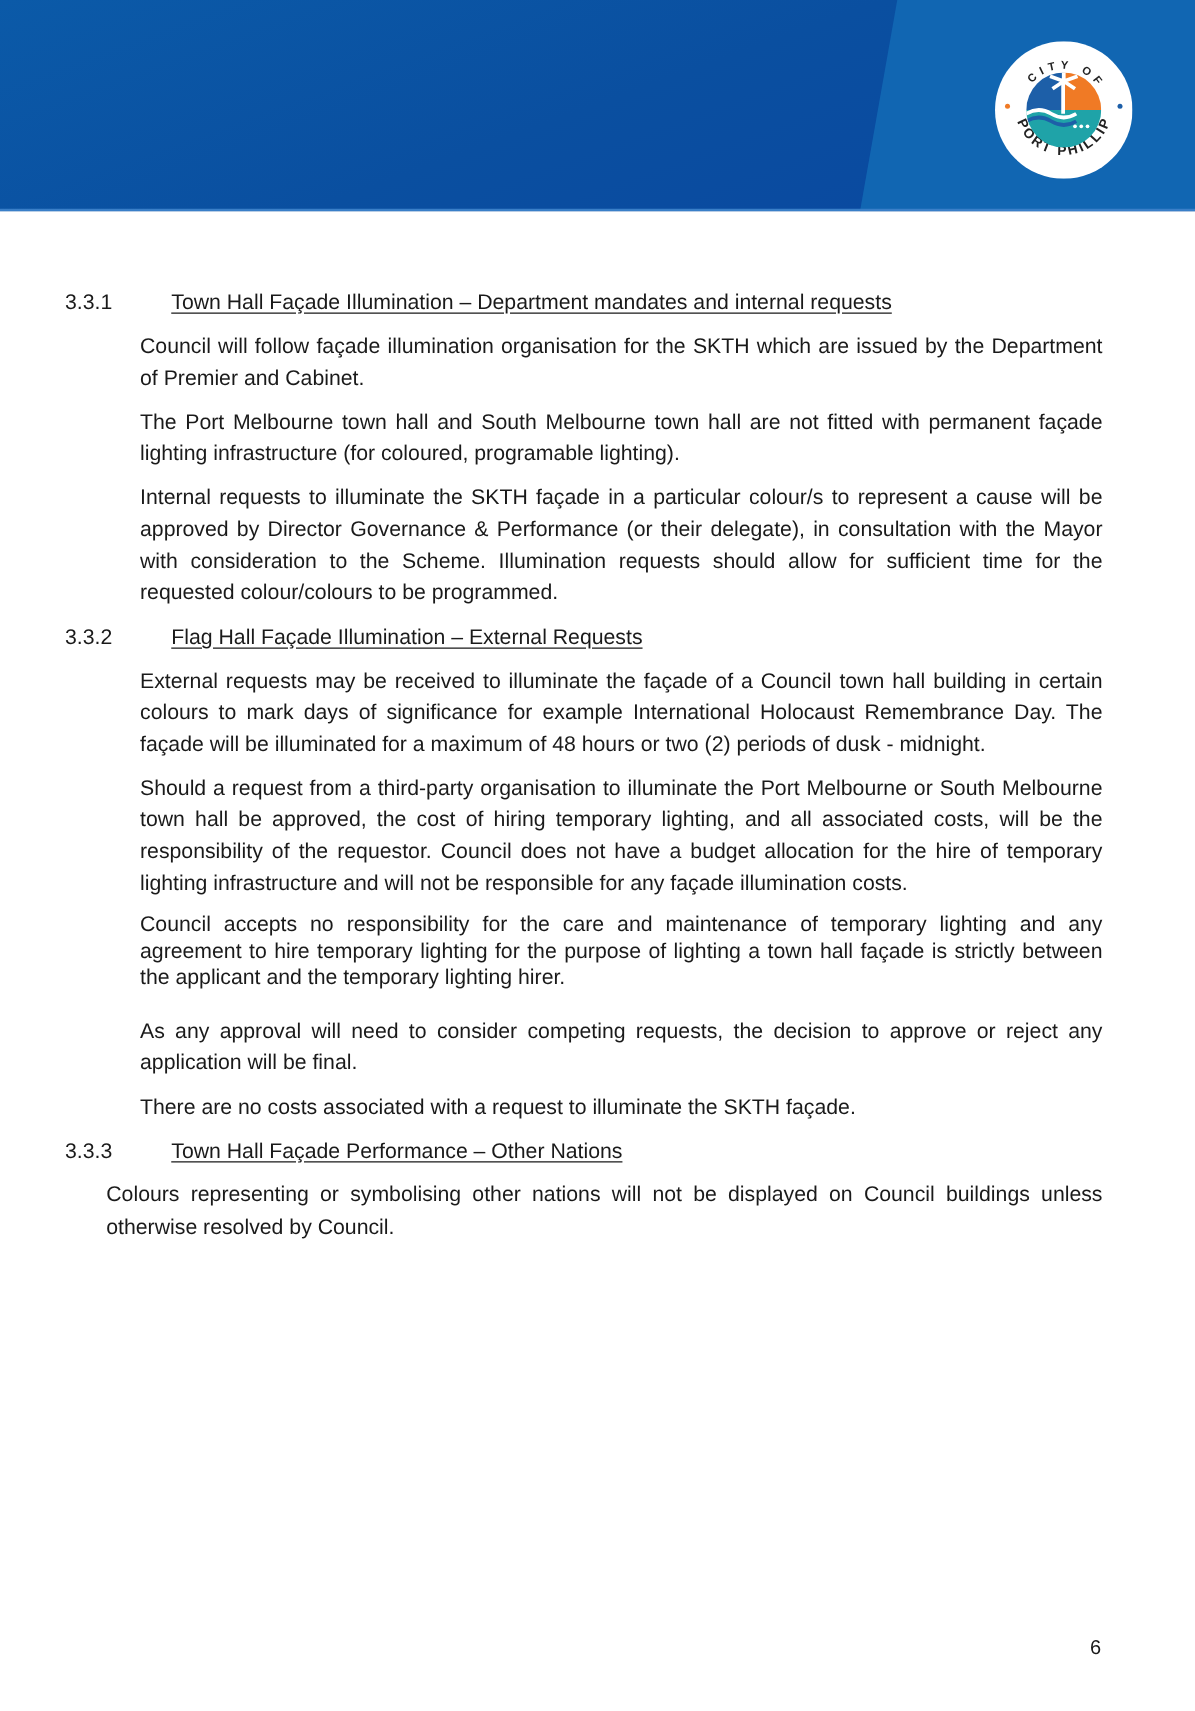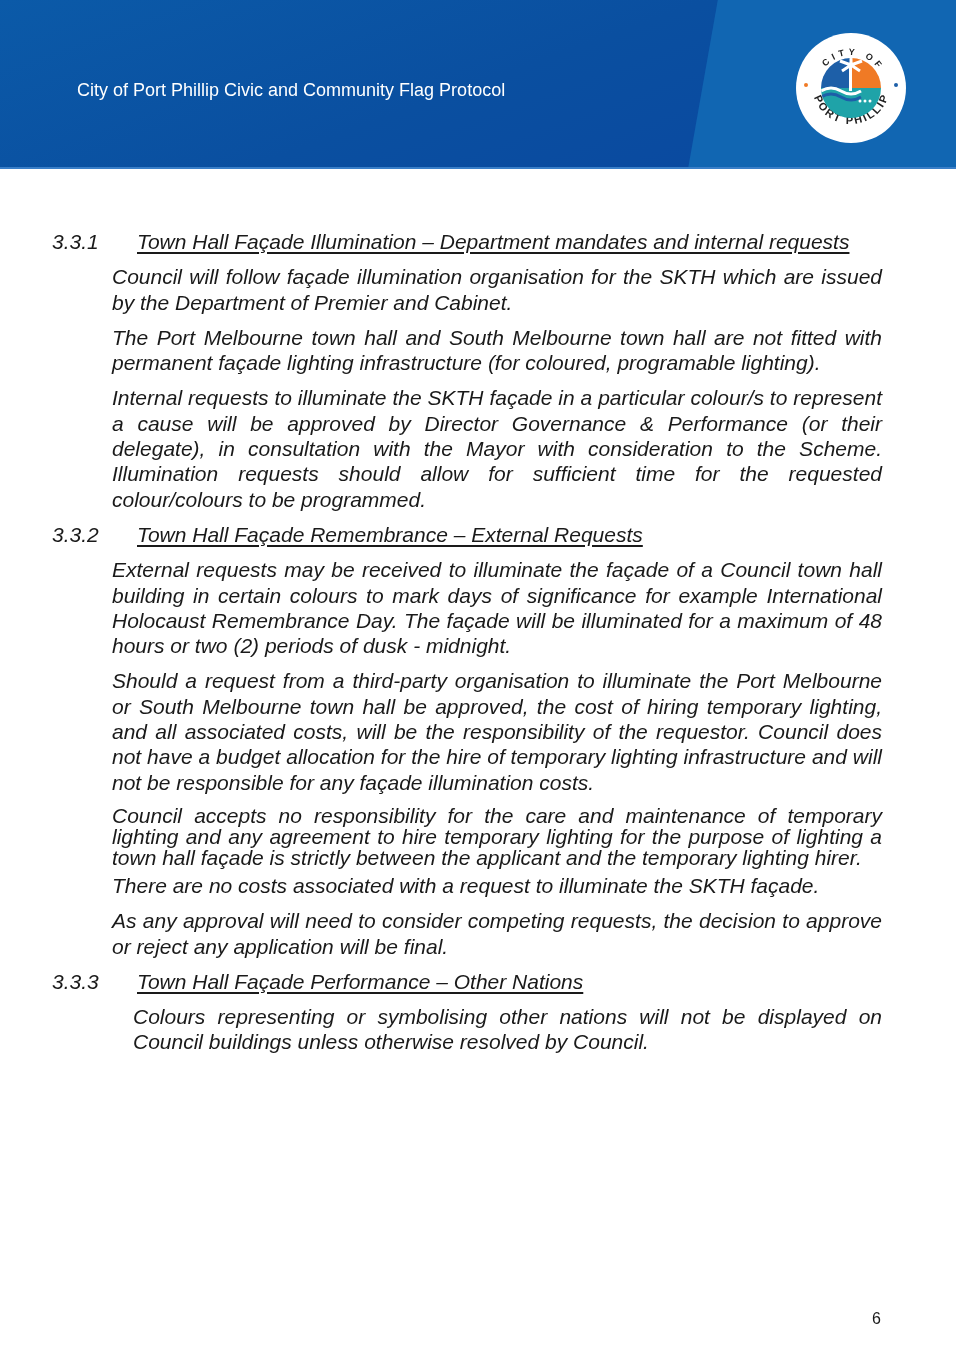--- a/index.html
+++ b/index.html
@@ -6,36 +6,35 @@
   body { width: 956px; height: 1369px; background: #ffffff; position: relative; overflow: hidden;
          font-family: "Liberation Sans", sans-serif; color: #1a1a1a; }
   .header { position: absolute; left: 0; top: 0; width: 956px; height: 169px;
             background: linear-gradient(160deg, #0b5aa8 0%, #0a4fa0 50%, #0a47a0 100%); overflow: hidden; }
   .header .slant { position: absolute; top: 0; left: 688px; width: 400px; height: 169px;
             background: #1166b2; transform: skewX(-10deg); transform-origin: bottom left; }
   .header .bottomline { position: absolute; left: 0; bottom: 0; width: 956px; height: 2px; background: #3a7fc8; }
   .header-title { position: absolute; left: 77px; top: 80px; color: #ffffff; font-size: 18px; letter-spacing: 0; }
   .logo { position: absolute; left: 796px; top: 33px; width: 110px; height: 110px; }
 
-  .content { position: absolute; left: 52px; top: 229px; width: 830px; font-size: 21px; line-height: 25.3px; font-style: italic; }
+  .content { position: absolute; left: 52px; top: 229px; width: 830px; font-size: 17px; line-height: 25.3px; }
   .heading { display: flex; margin-bottom: 10px; }
   .heading .num { width: 60px; flex: none; }
   .heading .title { text-decoration: underline; text-underline-offset: 3px; margin-left: 25px; }
   .para { margin: 0 0 10px 60px; text-align: justify; }
-  .para.tight { line-height: 21px; margin-bottom: 5px; }
-  .para.shift { margin-left: 81px; }
+  .para.tight { line-height: 21px; margin-bottom: 20px; }
+  .para.shift { margin-left: 33px; }
   .page-number { position: absolute; left: 872px; top: 1310px; font-size: 16px; }
 </style>
 </head>
 <body>
 
 <div class="header">
   <div class="slant"></div>
   <div class="bottomline"></div>
-  <div class="header-title">City of Port Phillip Civic and Community Flag Protocol</div>
   <svg class="logo" viewBox="0 0 110 110">
     <circle cx="55" cy="55" r="55" fill="#ffffff"></circle>
     <defs>
       <path id="arcTop" d="M 22 55 A 33 33 0 0 1 88 55"></path>
       <path id="arcBot" d="M 16 52 A 39 39 0 0 0 94 52"></path>
       <clipPath id="inner">
           <circle cx="55" cy="55" r="30"></circle>
         </clipPath>
     </defs>
     <text font-family="Liberation Sans, sans-serif" font-size="9" font-weight="bold" fill="#222" letter-spacing="4">
@@ -66,27 +65,27 @@
   <div class="heading">
     <span class="num">3.3.1</span>
     <span class="title">Town Hall Façade Illumination – Department mandates and internal requests</span>
   </div>
   <p class="para">Council will follow façade illumination organisation for the SKTH which are issued by the Department of Premier and Cabinet.</p>
   <p class="para">The Port Melbourne town hall and South Melbourne town hall are not fitted with permanent façade lighting infrastructure (for coloured, programable lighting).</p>
   <p class="para">Internal requests to illuminate the SKTH façade in a particular colour/s to represent a cause will be approved by Director Governance &amp; Performance (or their delegate), in consultation with the Mayor with consideration to the Scheme.  Illumination requests should allow for sufficient time for the requested colour/colours to be programmed.</p>
 
   <div class="heading">
     <span class="num">3.3.2</span>
-    <span class="title">Town Hall Façade Remembrance – External Requests</span>
+    <span class="title">Flag Hall Façade Illumination – External Requests</span>
   </div>
   <p class="para">External requests may be received to illuminate the façade of a Council town hall building in certain colours to mark days of significance for example International Holocaust Remembrance Day. The façade will be illuminated for a maximum of 48 hours or two (2) periods of dusk - midnight.</p>
   <p class="para">Should a request from a third-party organisation to illuminate the Port Melbourne or South Melbourne town hall be approved, the cost of hiring temporary lighting, and all associated costs, will be the responsibility of the requestor. Council does not have a budget allocation for the hire of temporary lighting infrastructure and will not be responsible for any façade illumination costs.</p>
   <p class="para tight">Council accepts no responsibility for the care and maintenance of temporary lighting and any agreement to hire temporary lighting for the purpose of lighting a town hall façade is strictly between the applicant and the temporary lighting hirer.</p>
+  <p class="para">As any approval will need to consider competing requests, the decision to approve or reject any application will be final.</p>
   <p class="para">There are no costs associated with a request to illuminate the SKTH façade.</p>
-  <p class="para">As any approval will need to consider competing requests, the decision to approve or reject any application will be final.</p>
 
   <div class="heading">
     <span class="num">3.3.3</span>
     <span class="title">Town Hall Façade Performance – Other Nations</span>
   </div>
   <p class="para shift">Colours representing or symbolising other nations will not be displayed on Council buildings unless otherwise resolved by Council.</p>
 </div>
 
 <div class="page-number">6</div>
 

